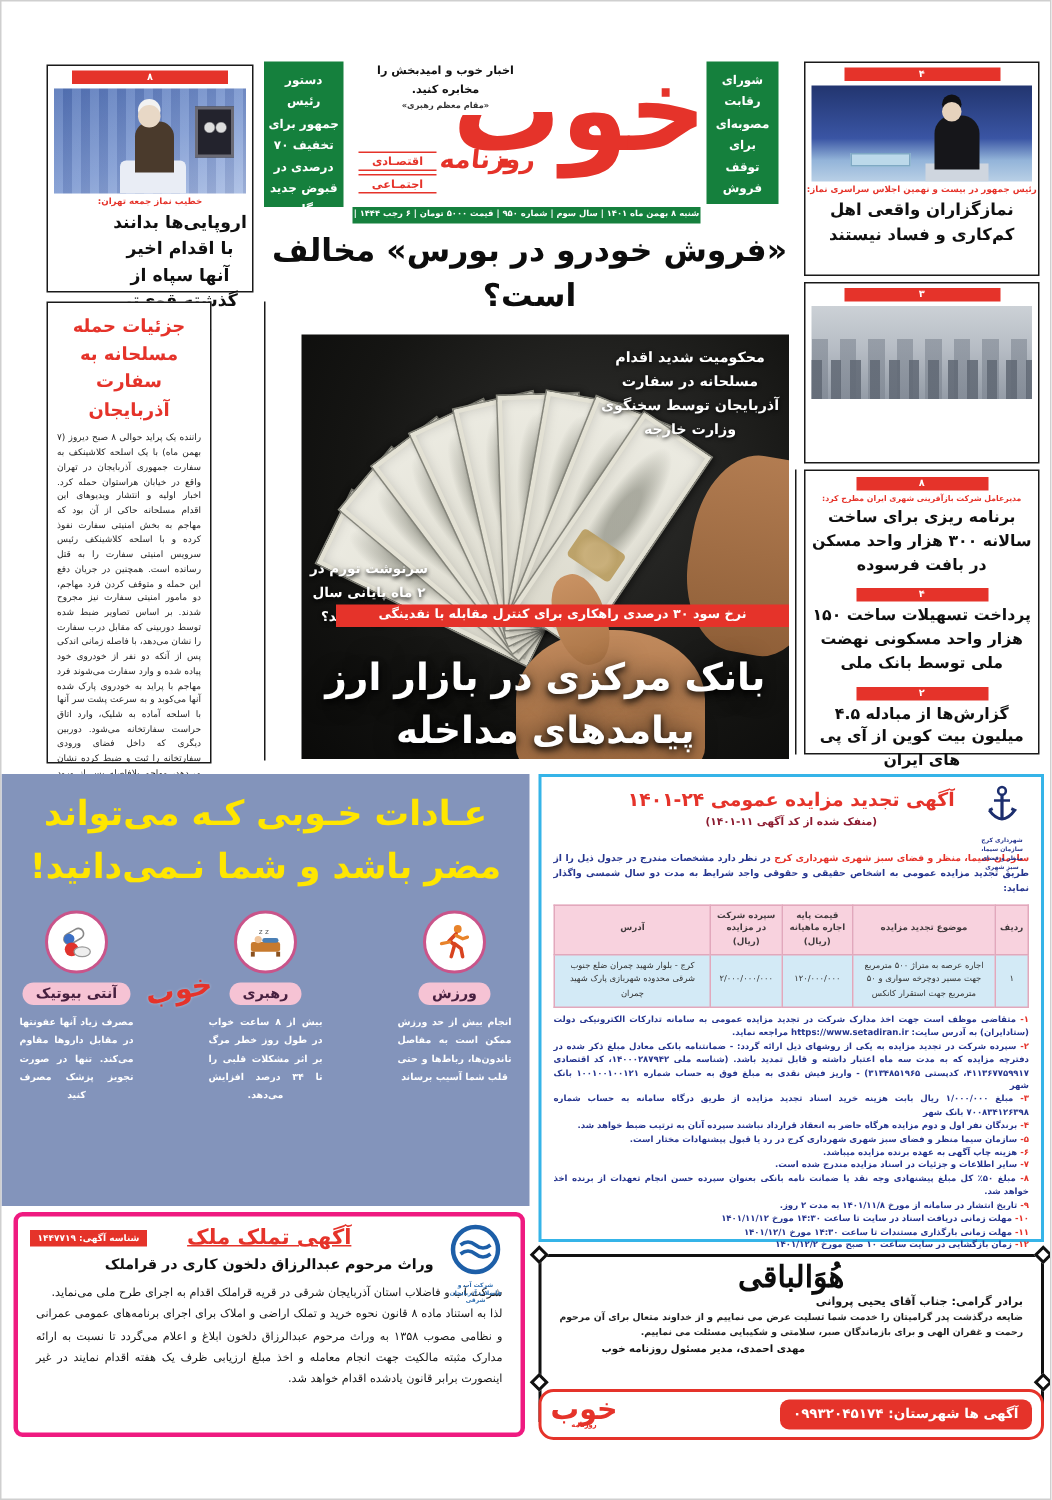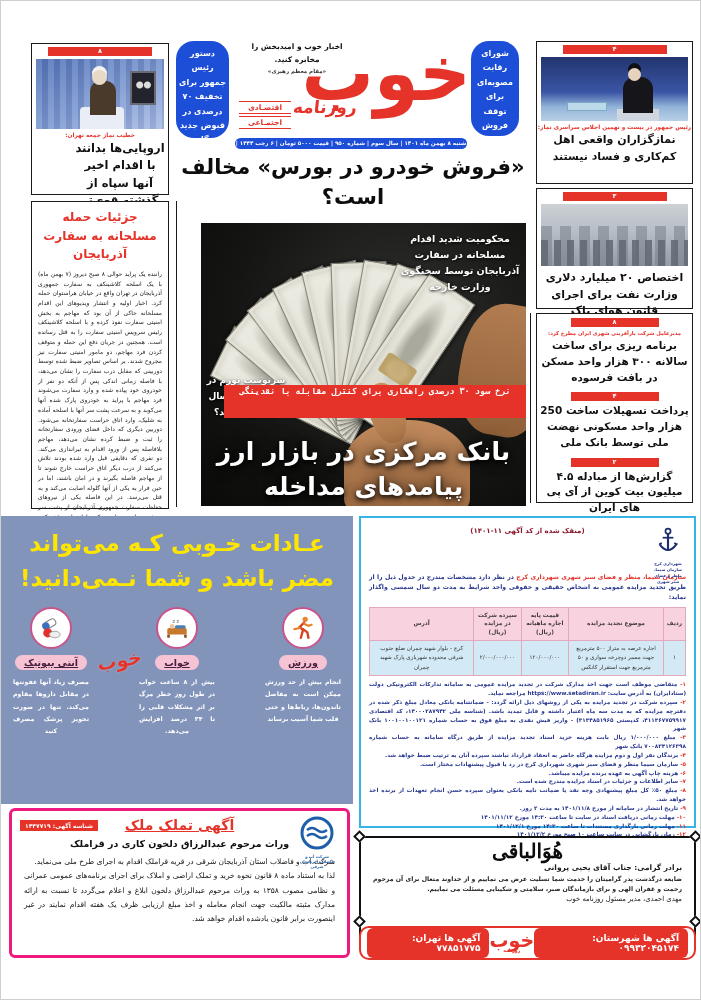--- a/index.html
+++ b/index.html
@@ -3,21 +3,21 @@
 <meta charset="utf-8">
 <style>
   * { margin:0; padding:0; box-sizing:border-box; }
   html,body { background:#e9e9e9; }
   body { font-family:"DejaVu Sans","Liberation Sans",sans-serif; direction:rtl; }
   #page {
     position:relative; width:701px; height:1000px; margin:0 auto;
     background:#fff; border:1px solid #cfcfcf; overflow:hidden;
   }
   .abs { position:absolute; }
-  .red { background:#1d4ed8; color:#fff;border-radius:18px; }
+  .red { background:#15803d; color:#fff; }
 
   
   .logo-big { left:352px; top:20px; width:118px; text-align:center;
     color:#e5332a; font-size:72px; font-weight:900; line-height:1.45;
     transform:scaleY(1.08); letter-spacing:-2px; }
   .tagline { left:240px; top:40px; width:112px; text-align:center;
     font-size:7.5px; font-weight:bold; color:#111; line-height:1.7; }
   .tagline-src { font-size:5.5px; color:#333; font-weight:bold; }
   .logo-prefix { left:284px; top:96px; width:80px; text-align:center;
     color:#e5332a; font-size:17px; font-weight:900; transform:skewX(-6deg); }
@@ -76,21 +76,21 @@
   .photo-city { height:62px;
     background:
       repeating-linear-gradient(90deg, rgba(96,104,116,.85) 0 7px, transparent 7px 13px),
       repeating-linear-gradient(90deg, rgba(120,128,140,.55) 0 11px, transparent 11px 19px),
       linear-gradient(#ccd1d6 0%,#b7bdc5 45%,#949ca7 100%);
     background-size:100% 26px,100% 40px,100% 100%;
     background-position:bottom,bottom,center;
     background-repeat:no-repeat,no-repeat,no-repeat; }
 
   
-  .embassy { left:30px; top:200px; width:138px; height:308px; padding:4px 6px; }
+  .embassy { left:30px; top:200px; width:110px; height:308px; padding:4px 6px; }
   .embassy .etitle { color:#e5332a; font-size:12px; font-weight:900;
     text-align:center; line-height:1.55; margin-top:2px; }
   .ebody { margin-top:5px; font-size:6px; line-height:1.62; text-align:justify;
     color:#222; }
   .emore { color:#e5332a; font-weight:bold; font-size:6.5px; margin-top:2px; }
 
   
   .headline { left:178px; top:151px; width:348px; text-align:center;
     color:#0d0d0d; font-weight:900; font-size:21px; line-height:1.45; }
   .money { left:200px; top:222px; width:325px; height:283px; overflow:hidden;
@@ -121,23 +121,23 @@
     transform:rotate(-18deg); }
   .hand-side { position:absolute; right:-22px; bottom:70px; width:88px; height:132px;
     background:linear-gradient(#b27c51,#8f5f38); border-radius:44% 36% 36% 44%;
     transform:rotate(10deg); }
   .ov-top { position:absolute; top:8px; right:6px; width:120px; color:#fff;
     font-weight:bold; font-size:9.5px; line-height:1.7; text-align:center;
     text-shadow:0 1px 3px #000; }
   .ov-mid { position:absolute; top:150px; left:4px; width:82px; color:#fff;
     font-weight:bold; font-size:9px; line-height:1.75; text-align:center;
     text-shadow:0 1px 3px #000; }
-  .ov-strip { position:absolute; bottom:88px; right:0; width:302px; height:33px;
+  .ov-strip { position:absolute; bottom:88px; right:0; width:302px; height:15px;
     background:#e5332a; color:#fff; font-size:8.5px; font-weight:bold;
-    line-height:15px; text-align:center;font-family:Liberation Mono, monospace; }
+    line-height:15px; text-align:center; }
   .ov-big { position:absolute; bottom:2px; left:0; width:100%; text-align:center;
     color:#fff; font-weight:900; font-size:25px; line-height:1.38;
     text-shadow:0 2px 5px #000, 0 0 16px rgba(0,0,0,.85); }
   .brief { padding-bottom:4px; }
 
   
   .vrule { width:1px; background:#1a1a1a; }
 
   
   .infog { left:0; top:515px; width:352px; height:288px; background:#8394bb;
@@ -145,21 +145,21 @@
   .ig-title { text-align:center; color:#ffe600; font-size:23px; font-weight:900;
     line-height:1.5; }
   .ig-items { display:flex; flex-direction:row; justify-content:space-between;
     padding:0 12px; margin-top:12px; position:relative; }
   .ig-item { width:76px; text-align:center; }
   .ig-circle { width:42px; height:42px; margin:0 auto; background:#fff;
     border:2px solid #c9548a; border-radius:50%; display:flex;
     align-items:center; justify-content:center; }
   .ig-label { margin:6px auto 6px; width:fit-content; padding:2px 9px;
     background:#f6c3d4; color:#47203f; border-radius:9px; font-size:9.5px;
-    font-weight:900;text-decoration:underline; }
+    font-weight:900; }
   .ig-text { font-size:6.3px; color:#fff; font-weight:bold; line-height:1.95;
     text-align:justify; text-align-last:center; }
   .ig-stamp { position:absolute; left:96px; top:42px; color:#e5332a;
     font-size:19px; font-weight:900; transform:rotate(-10deg);
     text-shadow:0 0 2px rgba(255,255,255,.4); }
 
   
   .auction { left:358px; top:515px; width:337px; height:312px;
     border:2px solid #35b4e8; background:#fff; padding:5px 8px; }
   .au-head { position:relative; min-height:40px; }
@@ -201,21 +201,21 @@
   
   .obit { left:358px; top:835px; width:337px; height:112px; background:#fff;
     border:2.5px solid #111; padding:1px 12px 2px; }
   .obit-corner { position:absolute; width:9px; height:9px; background:#fff;
     border:2px solid #111; transform:rotate(45deg); }
   .obit-title { text-align:center; font-family:"DejaVu Serif","Liberation Serif",serif;
     font-size:20px; font-weight:900; color:#0c0c0c; line-height:1.2; }
   .obit-to { font-size:7.5px; font-weight:900; color:#1a1a1a; }
   .obit-body { font-size:6.2px; line-height:1.65; color:#222; text-align:justify;
     margin-top:2px; font-weight:bold; }
-  .obit-sign { font-size:6.8px; font-weight:400; color:#111; text-align:right;
+  .obit-sign { font-size:6.8px; font-weight:700; color:#111; text-align:left;
     margin-top:1px;margin-left:28px; }
 
   
   .fbar { left:358px; top:925px; width:337px; height:34px; background:#fff;
     border:2px solid #e5332a; border-radius:10px; display:flex;
     align-items:center; justify-content:space-between; padding:0 6px; }
   .fpill { background:#e5332a; color:#fff; border-radius:6px; font-size:9px;
     font-weight:900; padding:5px 9px; }
   .flogo { color:#e5332a; text-align:center; font-weight:900; font-size:19px;
     line-height:.9; transform:scaleY(1.05); }
@@ -296,32 +296,31 @@
       <div class="raisi-head"></div>
       <div class="chip"></div>
     </div>
     <div class="kick">رئیس جمهور در بیست و نهمین اجلاس سراسری نماز:</div>
     <div class="ntitle">نمازگزاران واقعی اهل کم‌کاری و فساد نیستند</div>
   </div>
 
   <div class="abs nbox" style="left:535px; top:187px; width:157px; height:121px;">
     <span class="ptab">۳</span>
     <div class="photo photo-city"></div>
-    <div class="ntitle" style="margin-top:4px;">اختصاص ۲۰ میلیارد دلاری وزارت نفت برای اجرای قانون هوای پاک</div>
   </div>
 
   <div class="abs nbox" style="left:535px; top:312px; width:157px; height:190px; padding-top:1px;">
     <div class="brief">
       <span class="ptab" style="width:88px;">۸</span>
       <div class="kick" style="font-size:5.2px;">مدیرعامل شرکت بازآفرینی شهری ایران مطرح کرد:</div>
       <div class="ntitle" style="font-size:10.5px;">برنامه ریزی برای ساخت سالانه ۳۰۰ هزار واحد مسکن در بافت فرسوده</div>
     </div>
     <div class="brief">
       <span class="ptab" style="width:88px;">۴</span>
-      <div class="ntitle" style="font-size:10.5px;">پرداخت تسهیلات ساخت 250 هزار واحد مسکونی نهضت ملی توسط بانک ملی</div>
+      <div class="ntitle" style="font-size:10.5px;">پرداخت تسهیلات ساخت ۱۵۰ هزار واحد مسکونی نهضت ملی توسط بانک ملی</div>
     </div>
     <div class="brief">
       <span class="ptab" style="width:88px;">۲</span>
       <div class="ntitle" style="font-size:10.5px;">گزارش‌ها از مبادله ۴.۵ میلیون بیت کوین از آی پی های ایران</div>
     </div>
   </div>
 
   <div class="abs infog">
     <div class="ig-title">
       <div>عـادات خـوبی کـه می‌تواند</div>
@@ -345,21 +344,21 @@
         <div class="ig-circle">
           <svg width="26" height="26" viewBox="0 0 24 24">
               <rect x="3" y="12" width="18" height="6" rx="1.5" fill="#c77a2e"></rect>
               <rect x="3" y="18" width="2.4" height="3" fill="#8a5220"></rect>
               <rect x="18.6" y="18" width="2.4" height="3" fill="#8a5220"></rect>
               <circle cx="7.5" cy="10.5" r="2.2" fill="#f0c49a"></circle>
               <rect x="10" y="9.5" width="10" height="3" rx="1.5" fill="#4a7fb5"></rect>
               <text x="14" y="7" font-size="4.5" fill="#555">z z</text>
             </svg>
         </div>
-        <div class="ig-label">خواب</div>
+        <div class="ig-label">رهبری</div>
         <div class="ig-text">بیش از ۸ ساعت خواب در طول روز خطر مرگ بر اثر مشکلات قلبی را تا ۳۴ درصد افزایش می‌دهد.</div>
       </div>
       <div class="ig-item">
         <div class="ig-circle">
           <svg width="26" height="26" viewBox="0 0 24 24">
               <g transform="rotate(-30 10 9)">
                 <rect x="4" y="5.5" width="13" height="6.5" rx="3.25" fill="#fff" stroke="#888" stroke-width="1"></rect>
                 <rect x="4" y="5.5" width="6.5" height="6.5" rx="3.25" fill="#3b6fc4"></rect>
               </g>
               <circle cx="9" cy="16.5" r="4.2" fill="#e0332d"></circle>
@@ -378,20 +377,21 @@
       <div class="au-logo">
         <svg width="26" height="30" viewBox="0 0 24 28">
             <circle cx="12" cy="4" r="2.4" fill="none" stroke="#1c2e6e" stroke-width="1.6"></circle>
             <line x1="12" y1="6.5" x2="12" y2="21" stroke="#1c2e6e" stroke-width="2"></line>
             <line x1="7" y1="10" x2="17" y2="10" stroke="#1c2e6e" stroke-width="1.6"></line>
             <path d="M4 16 q8 11 16 0 l-2.2 -1 M4 16 l2.2 -1" fill="none" stroke="#1c2e6e" stroke-width="1.8"></path>
           </svg>
         <div class="au-logo-cap">شهرداری کرج</div>
         <div class="au-logo-cap">سازمان سیما، منظر و فضای سبز شهری</div>
       </div>
+      <div class="au-title">آگهی تجدید مزایده عمومی ۲۴-۱۴۰۱</div>
       <div class="au-sub">(منفک شده از کد آگهی ۱۱-۱۴۰۱)</div>
     </div>
     <div class="au-intro">
       <span class="org">سازمان سیما، منظر و فضای سبز شهری شهرداری کرج</span><span> در نظر دارد مشخصات مندرج در جدول ذیل را از طریق تجدید مزایده عمومی به اشخاص حقیقی و حقوقی واجد شرایط به مدت دو سال شمسی واگذار نماید:</span>
     </div>
     <table class="au">
       <tbody>
           <tr>
         <th style="width:7%">ردیف</th>
         <th style="width:30%">موضوع تجدید مزایده</th>
@@ -456,16 +456,15 @@
   <div class="abs obit-corner" style="left:690px; top:831px;"></div>
   <div class="abs obit-corner" style="left:354px; top:916px;"></div>
   <div class="abs obit-corner" style="left:690px; top:916px;"></div>
 
   <div class="abs fbar">
     <div class="fpill">آگهی ها شهرستان: ۰۹۹۳۲۰۴۵۱۷۴</div>
     <div class="flogo">
       <span>خوب</span>
       <small>روزنامه</small>
     </div>
-    <div class="fpill">آگهی ها تهران: ۷۷۸۵۱۷۷۵</div>
   </div>
 
 </div>
 
 </body></html>

